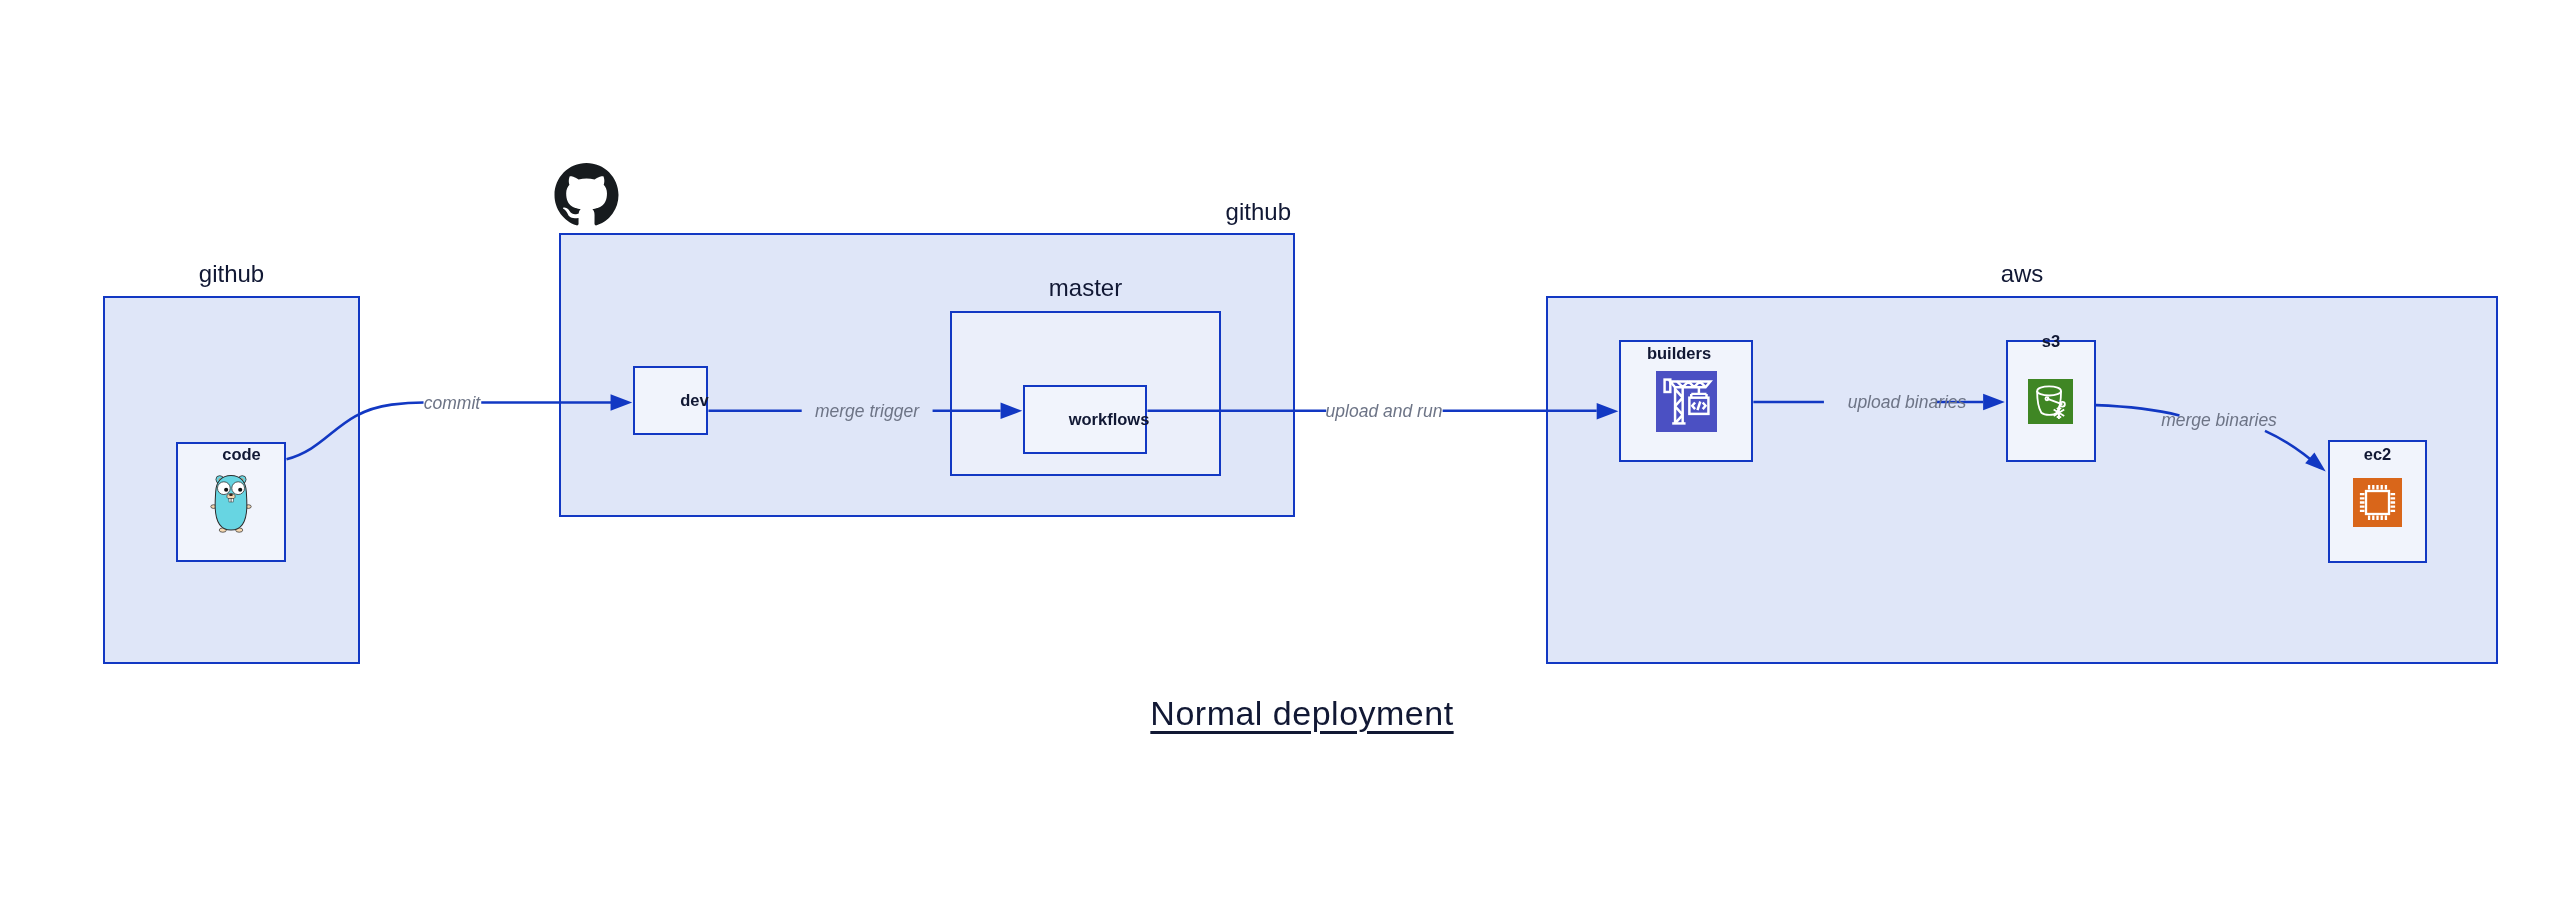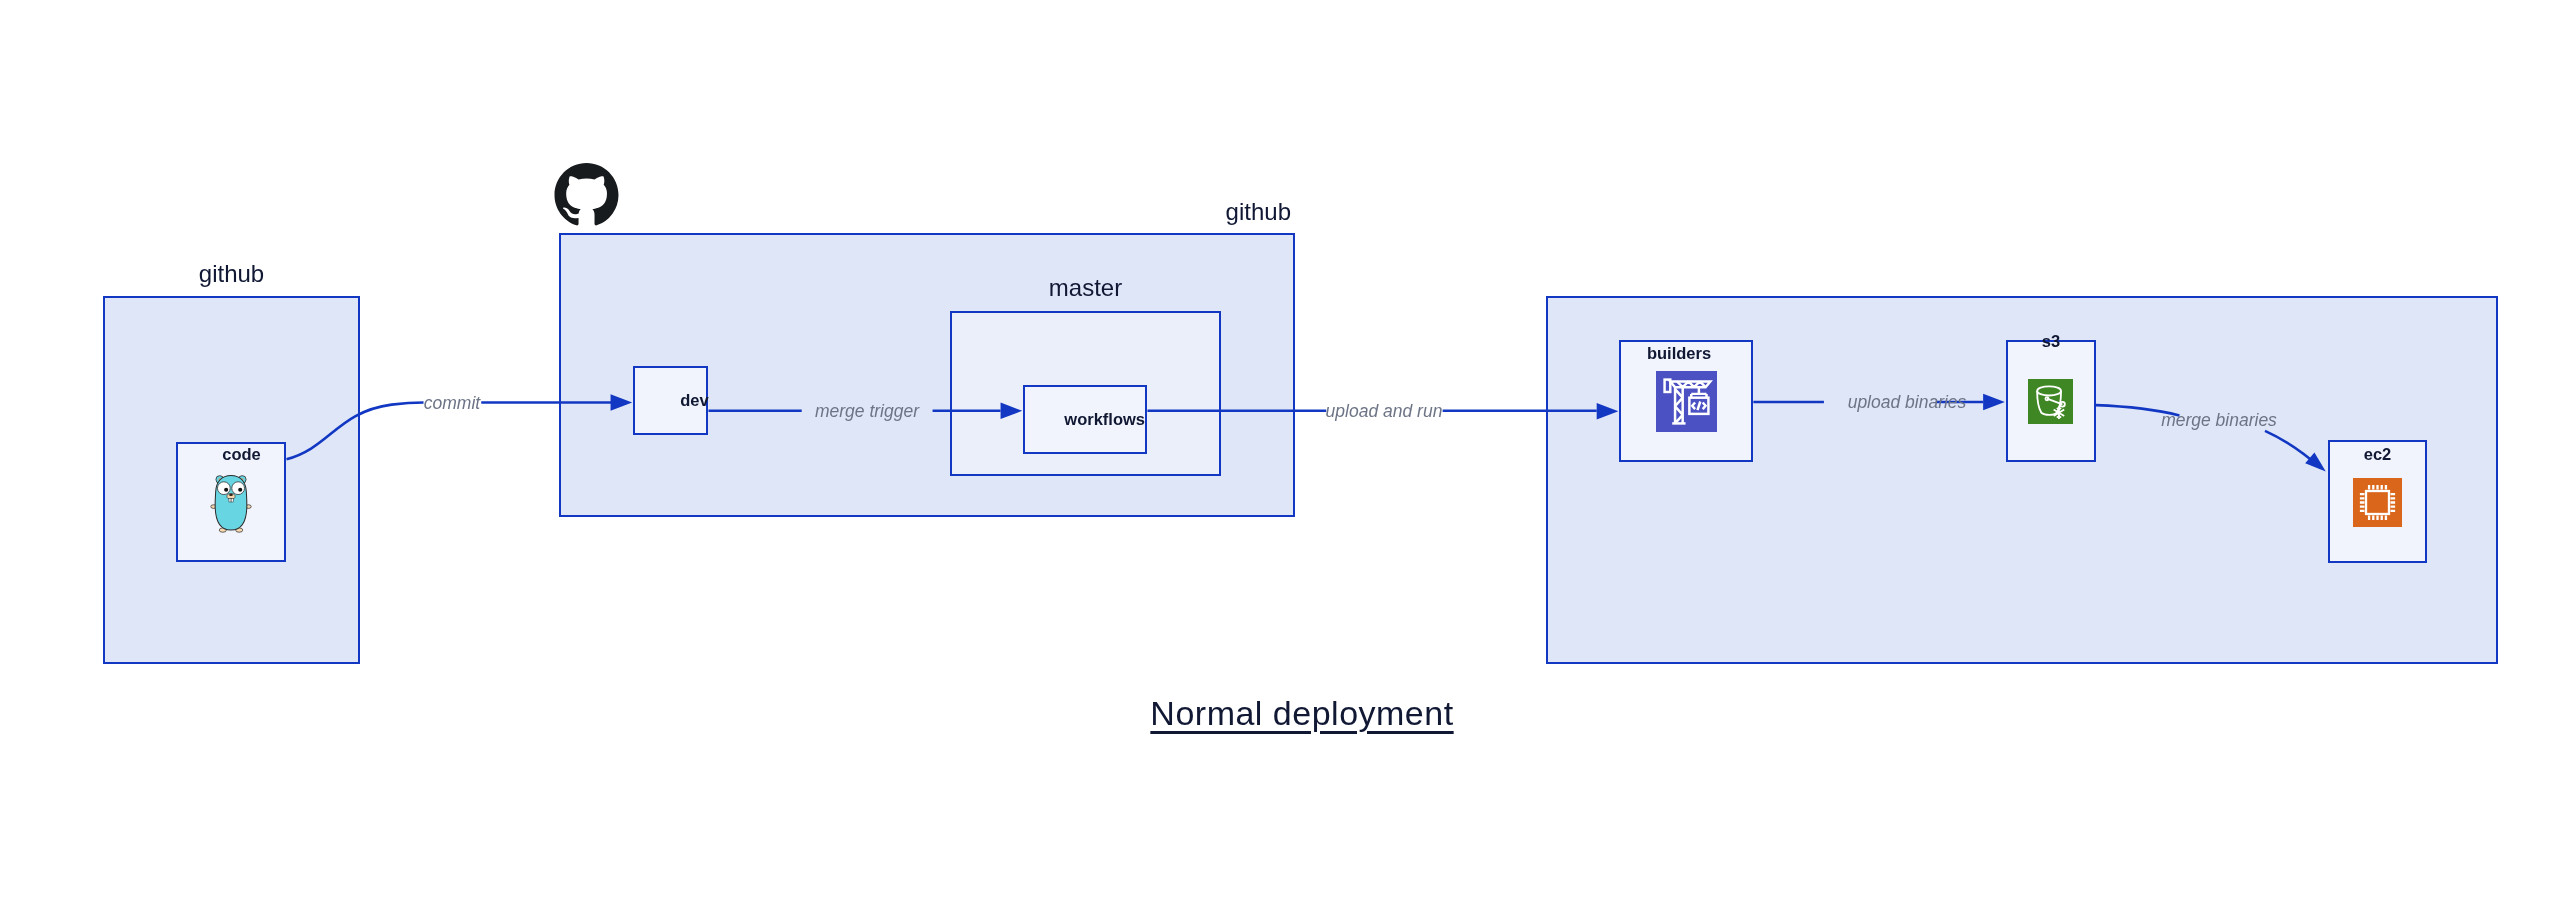--- a/index.html
+++ b/index.html
@@ -39,29 +39,30 @@
 <div id="canvas">
 
   <div class="group" style="left:103px;top:296px;width:257px;height:368px;"></div>
   <div class="group" style="left:559px;top:233px;width:736px;height:284px;"></div>
   <div class="group master" style="left:950px;top:311px;width:271px;height:165px;"></div>
   <div class="group" style="left:1546px;top:296px;width:952px;height:368px;"></div>
 
   <div class="group-label" style="left:103px;top:260px;width:257px;">github</div>
   <div class="group-label right" style="left:563px;top:198px;width:728px;">github</div>
   <div class="group-label" style="left:950px;top:274px;width:271px;">master</div>
+  <div class="group-label" style="left:1546px;top:260px;width:952px;">aws</div>
 
   <div class="node" style="left:176px;top:442px;width:110px;height:120px;"></div>
   <div class="node-label" style="left:176px;top:445px;width:131px;">code</div>
 
   <div class="node node-center" style="left:633px;top:366px;width:75px;height:69px;">
     <span>dev</span>
   </div>
 
-  <div class="node node-center" style="left:1023px;top:385px;width:124px;height:69px;justify-content:flex-end;">
+  <div class="node node-center" style="left:1023px;top:385px;width:124px;height:69px;">
     <span>workflows</span>
   </div>
 
   <div class="node" style="left:1619px;top:340px;width:134px;height:122px;"></div>
   <div class="node-label" style="left:1619px;top:344px;width:120px;">builders</div>
 
   <div class="node" style="left:2006px;top:340px;width:90px;height:122px;"></div>
   <div class="node-label" style="left:2006px;top:332px;width:90px;">s3</div>
 
   <div class="node" style="left:2328px;top:440px;width:99px;height:123px;"></div>

